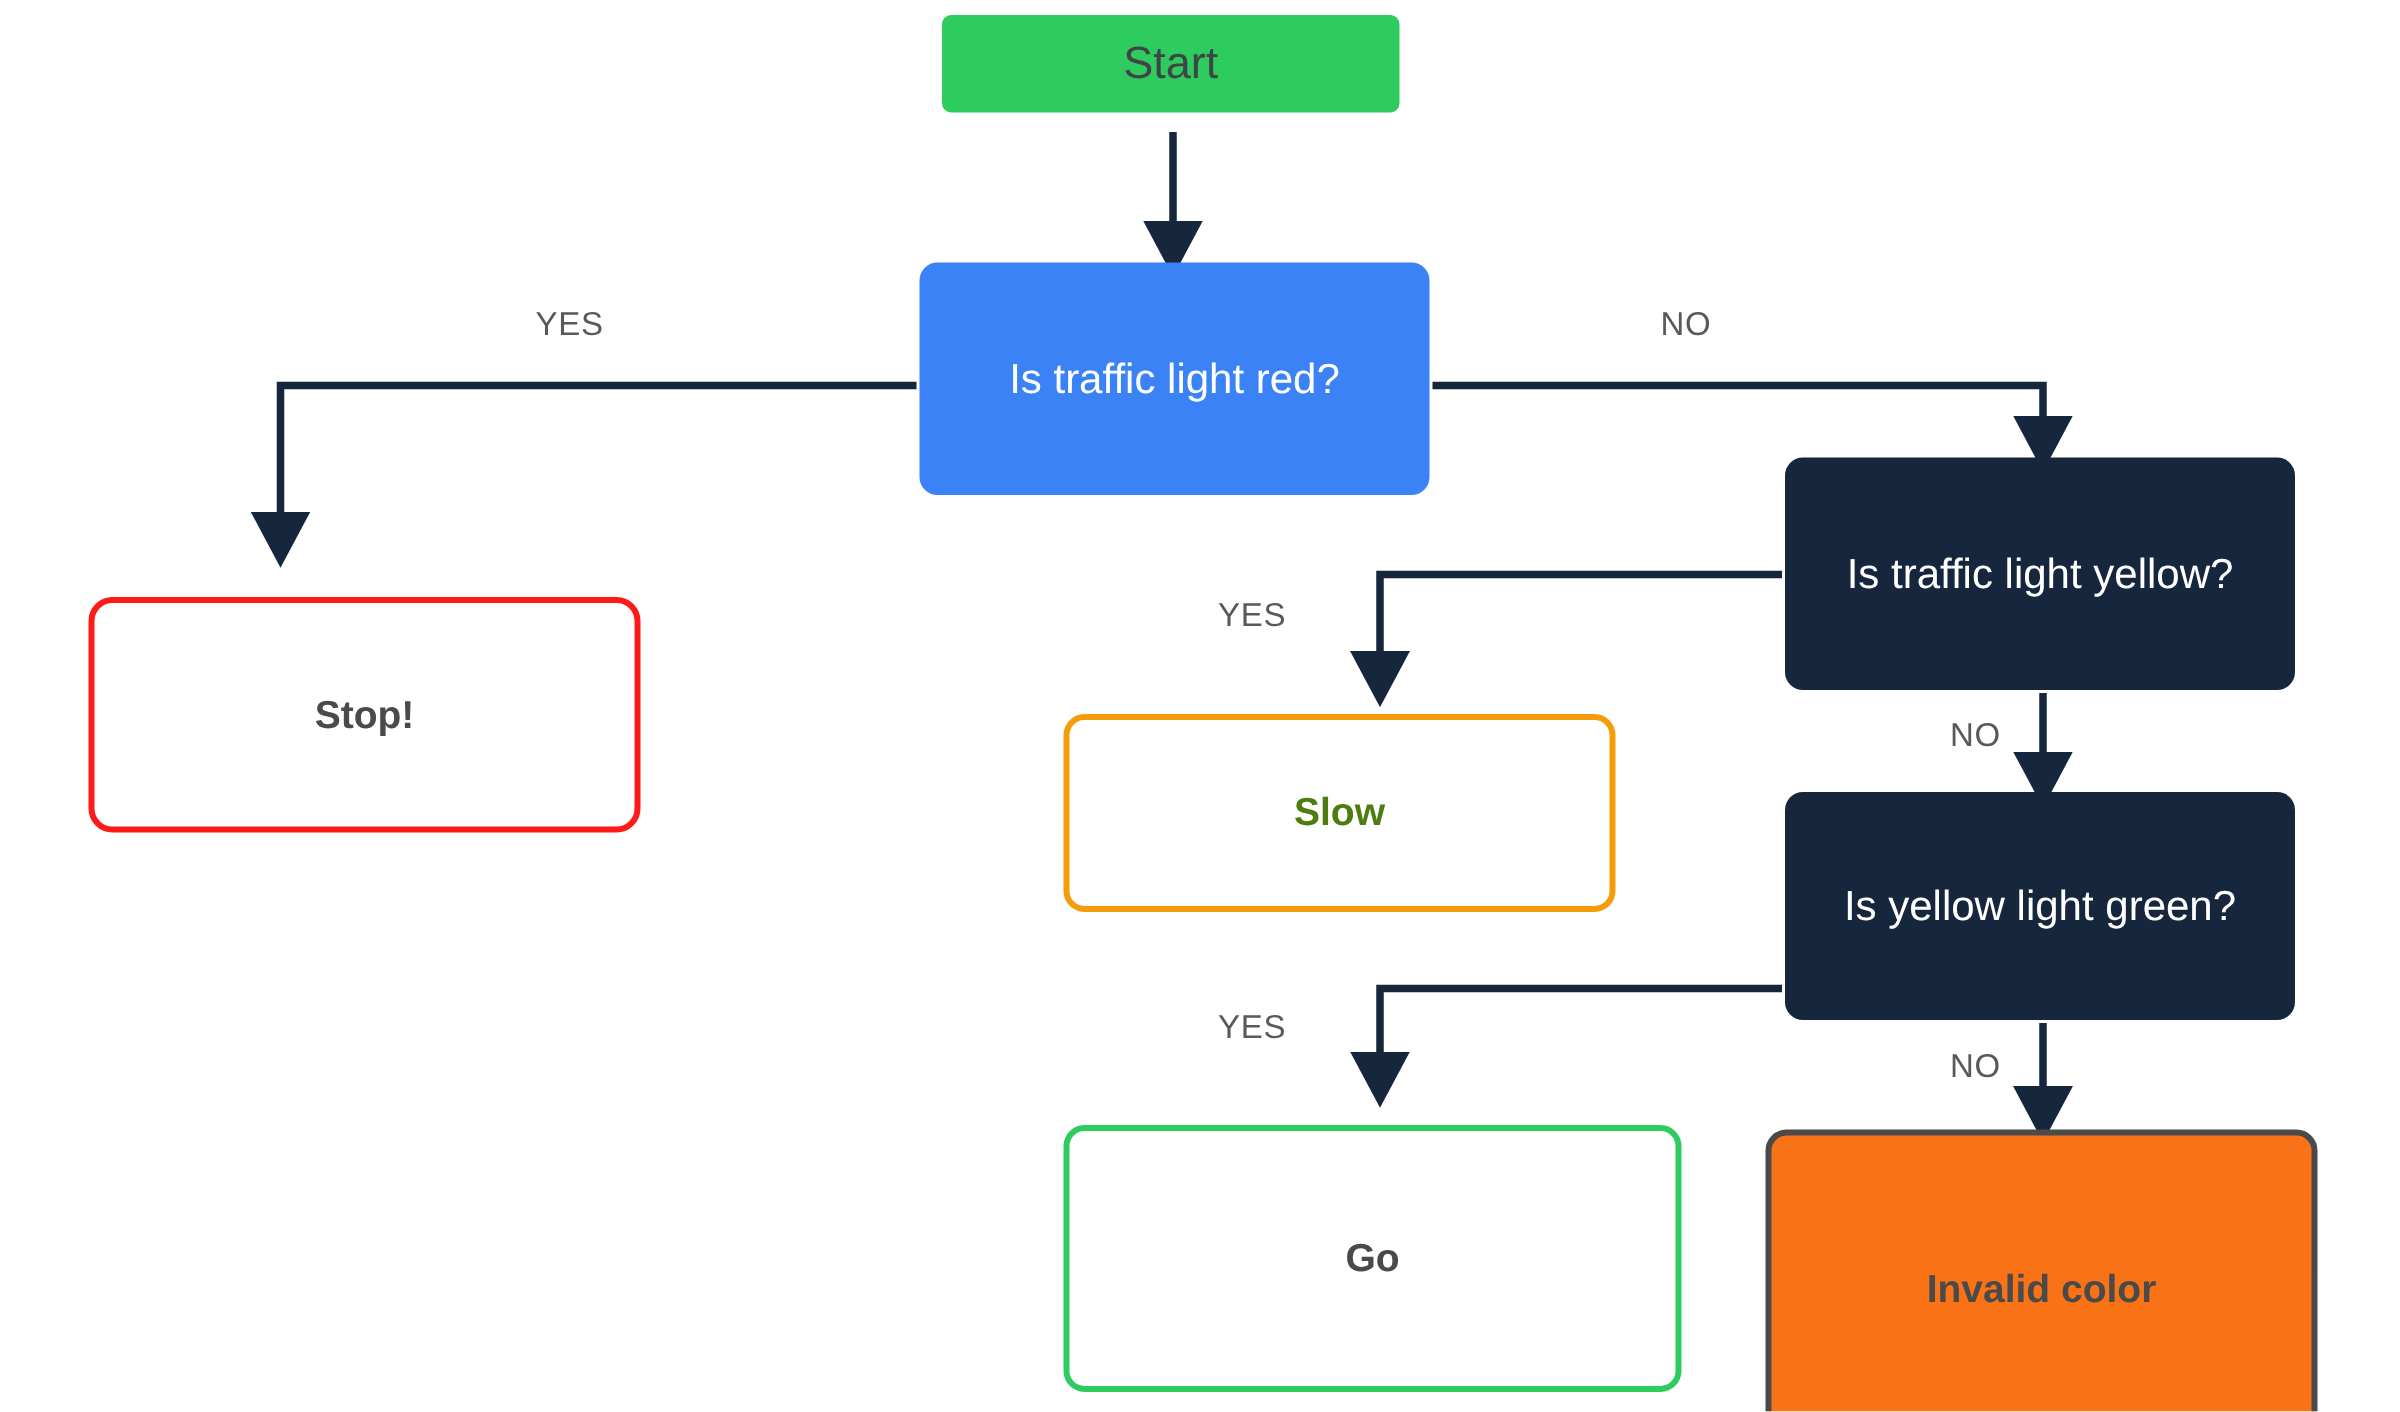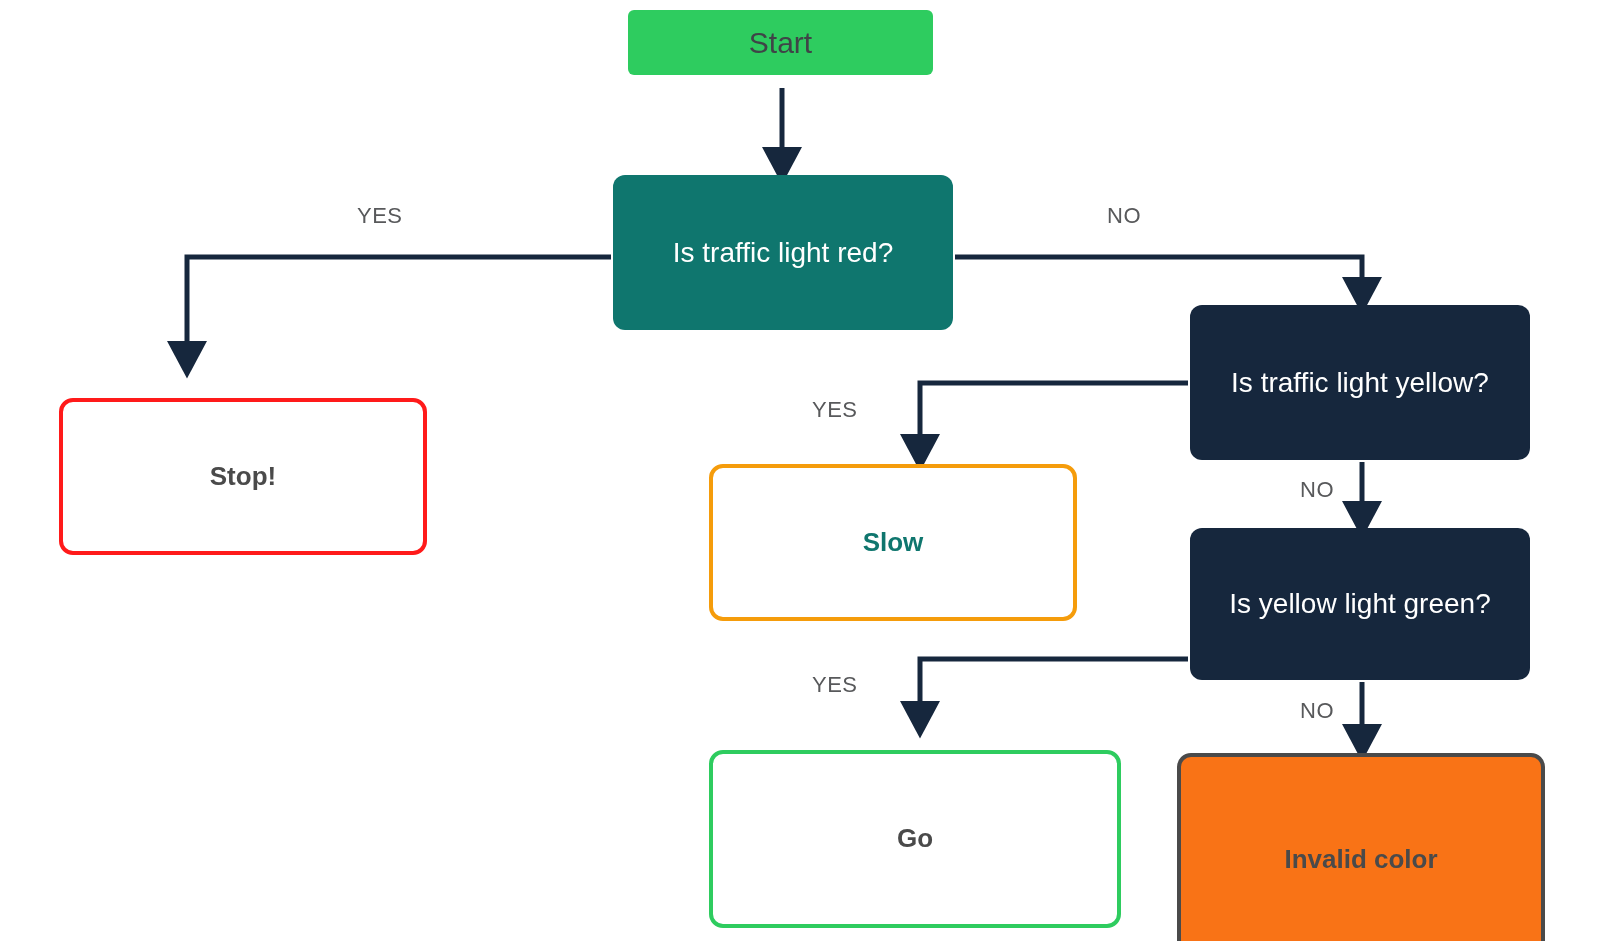--- a/index.html
+++ b/index.html
@@ -111,27 +111,27 @@
     </g>
 
      Invalid color --&gt;
     <g>
       <path d="M1345,682 L1345,735" stroke="#16273D" stroke-width="5" fill="none" marker-end="url(#arrow)"></path>
     </g>
   </svg>
 
   <div class="node node-start" style="left: 611px; top: 10px; width: 305px; height: 65px; background: rgb(46, 204, 95); color: rgb(63, 68, 71);">Start</div>
 
-  <div class="node node-decision" style="left: 596px; top: 175px; width: 340px; height: 155px; background: #0f766e; color: rgb(255, 255, 255);">Is traffic light red?</div>
+  <div class="node node-decision" style="left: 596px; top: 175px; width: 340px; height: 155px; background: #3b82f6; color: rgb(255, 255, 255);">Is traffic light red?</div>
 
-  <div class="node node-terminal" style="left: 42px; top: 398px; width: 368px; height: 157px; background: rgb(255, 255, 255); color: rgb(74, 74, 74); border-color: rgb(255, 26, 26);">Stop!</div>
+  <div class="node node-terminal" style="left: 42px; top: 398px; width: 368px; height: 157px; background: rgb(255, 255, 255); color: rgb(74, 74, 74); border-color: rgb(255, 26, 26); border-radius: 16px;">Stop!</div>
 
   <div class="node node-decision" style="left: 1173px; top: 305px; width: 340px; height: 155px; background: rgb(22, 39, 61); color: rgb(255, 255, 255);">Is traffic light yellow?</div>
 
-  <div class="node node-terminal" style="left: 692px; top: 464px; width: 368px; height: 157px; background: rgb(255, 255, 255); color: #0f766e; border-color: rgb(245, 156, 11);">Slow</div>
+  <div class="node node-terminal" style="left: 692px; top: 476px; width: 368px; height: 132px; background: rgb(255, 255, 255); color: #4d7c0f; border-color: rgb(245, 156, 11);">Slow</div>
 
   <div class="node node-decision" style="left: 1173px; top: 528px; width: 340px; height: 152px; background: rgb(22, 39, 61); color: rgb(255, 255, 255);">Is yellow light green?</div>
 
   <div class="node node-terminal" style="left: 692px; top: 750px; width: 412px; height: 178px; background: rgb(255, 255, 255); color: rgb(74, 74, 74); border-color: rgb(46, 204, 95);">Go</div>
 
   <div class="node node-terminal" style="left: 1160px; top: 753px; width: 368px; height: 214px; background: #f97316; color: rgb(74, 74, 74); border-color: rgb(74, 74, 74);">Invalid color</div>
 
   <div class="edge-label" style="left: 340px; top: 203px; color: rgb(88, 89, 91);">YES</div>
   <div class="edge-label" style="left: 1090px; top: 203px; color: rgb(88, 89, 91);">NO</div>
   <div class="edge-label" style="left: 795px; top: 397px; color: rgb(88, 89, 91);">YES</div>

